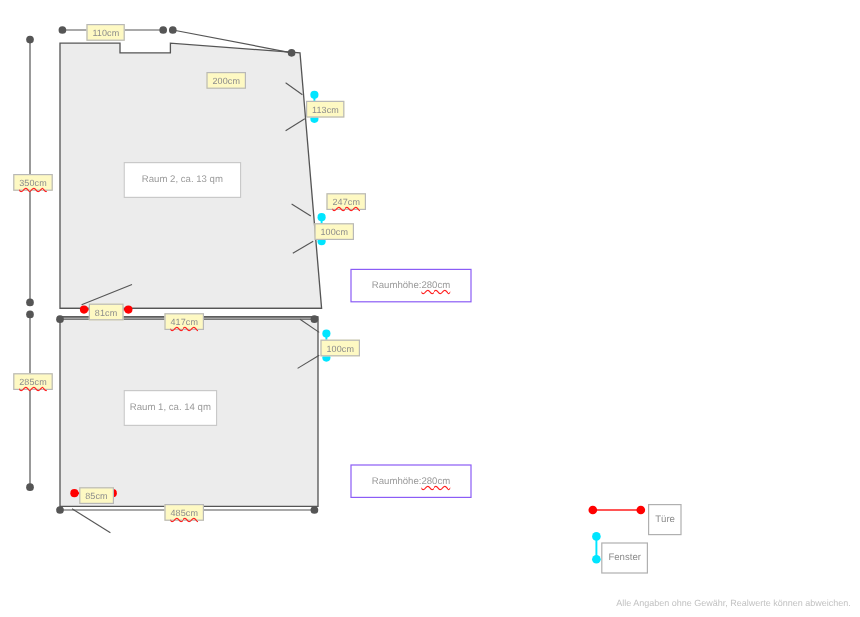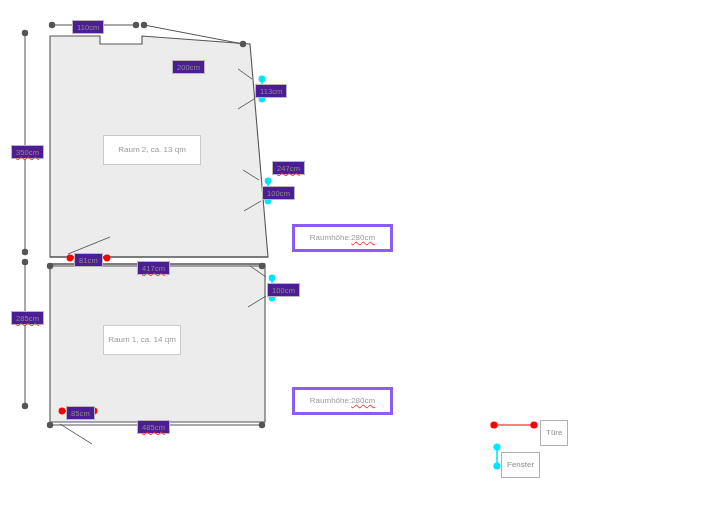--- a/index.html
+++ b/index.html
@@ -24,21 +24,21 @@
   svg#plan-svg {
     position: absolute;
     left: 0; top: 0;
     width: 717px;
     height: 514px;
     display: block;
   }
   
   .chip {
     position: absolute;
-    background: #4c1d95;
+    background: #fef9c3;
     border: 1px solid #b8b8b8;
     color: #8c8c8c;
     font-size: 7.5px;
     line-height: 9px;
     padding: 1.5px 4px 1.5px 4px;
     white-space: nowrap;
     box-sizing: border-box;
     letter-spacing: 0.1px;
     text-align: center;
   }
@@ -46,21 +46,21 @@
     text-decoration: underline;
     text-decoration-style: wavy;
     text-decoration-color: #ff2222;
     text-underline-offset: 1px;
     text-decoration-thickness: 1px;
   }
   
   .infobox {
     position: absolute;
     background: #ffffff;
-    border: 3px solid #8b5cf6;
+    border: 1px solid #8b5cf6;
     color: #9a9a9a;
     font-size: 8px;
     line-height: 10px;
     display: flex;
     align-items: center;
     justify-content: center;
     box-sizing: border-box;
     white-space: nowrap;
   }
   .infobox .val {
@@ -224,14 +224,15 @@
 
   <div class="infobox" style="left:292px; top:387px; width:101px; height:28px;">
     <span>Raumhöhe: </span>
       <span class="val">280cm</span>
   </div>
 
   <div class="legend-chip" style="left:540px; top:420px;">Türe</div>
 
   <div class="legend-chip" style="left:501px; top:452px;">Fenster</div>
 
+  <div id="disclaimer">Alle Angaben ohne Gewähr, Realwerte können abweichen.</div>
 
 </div>
 
 </body></html>

